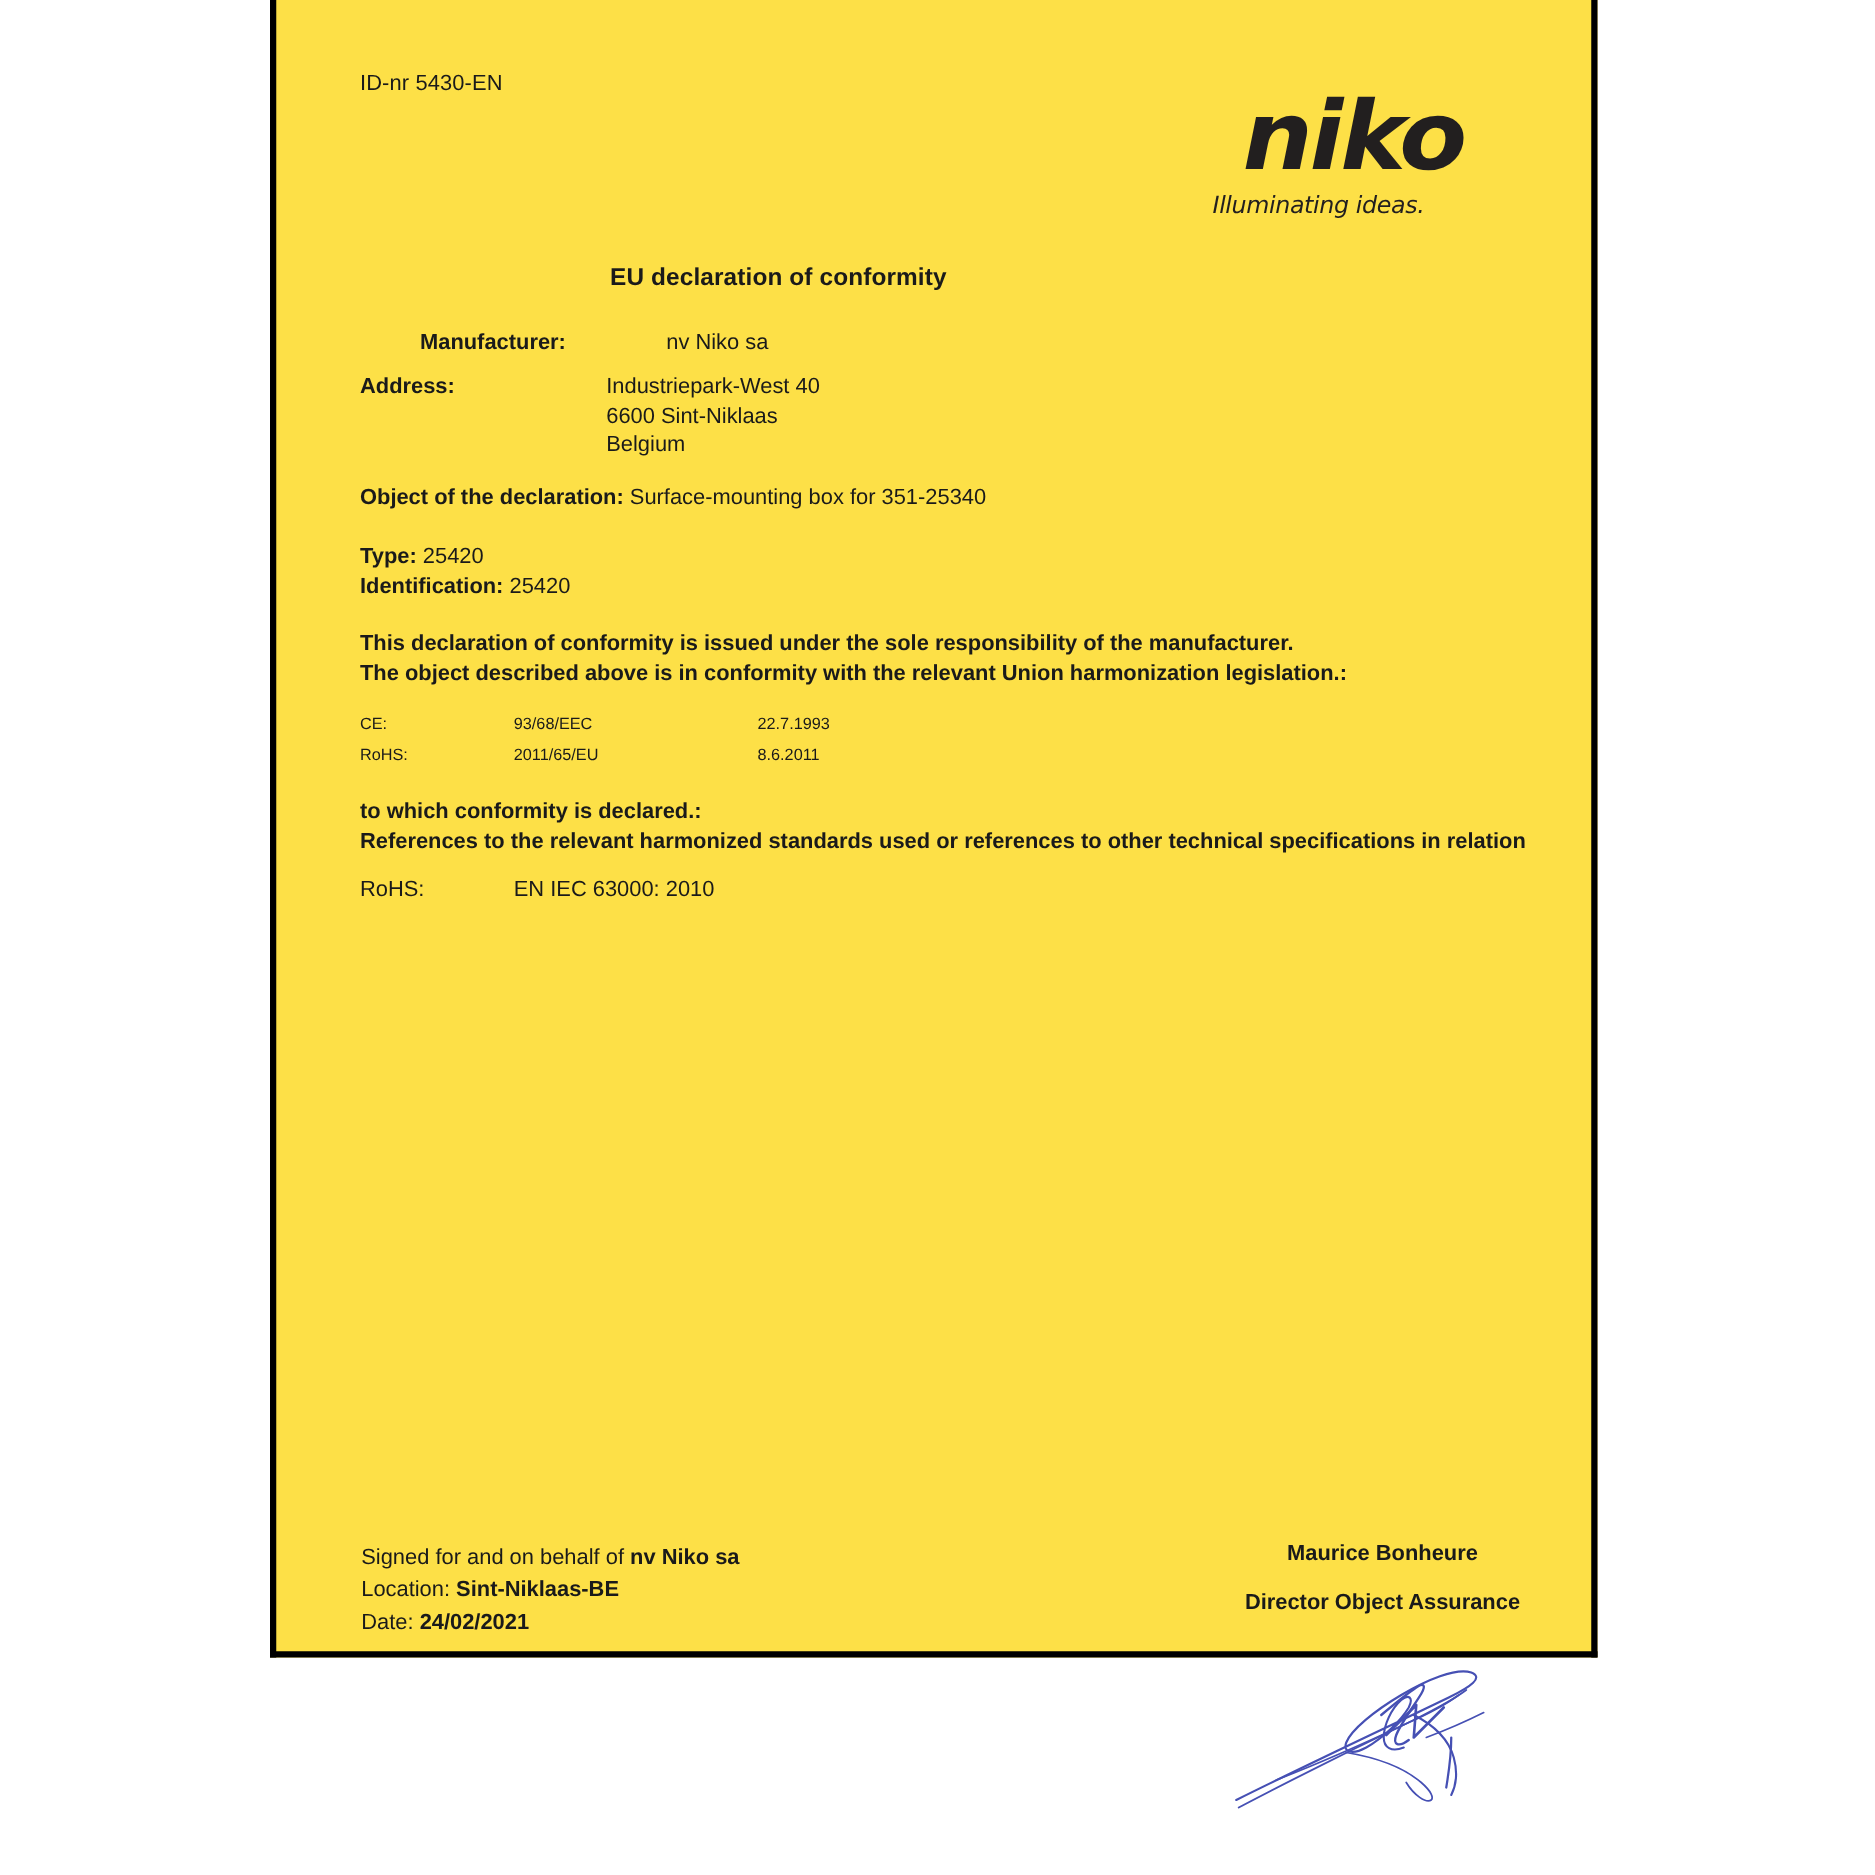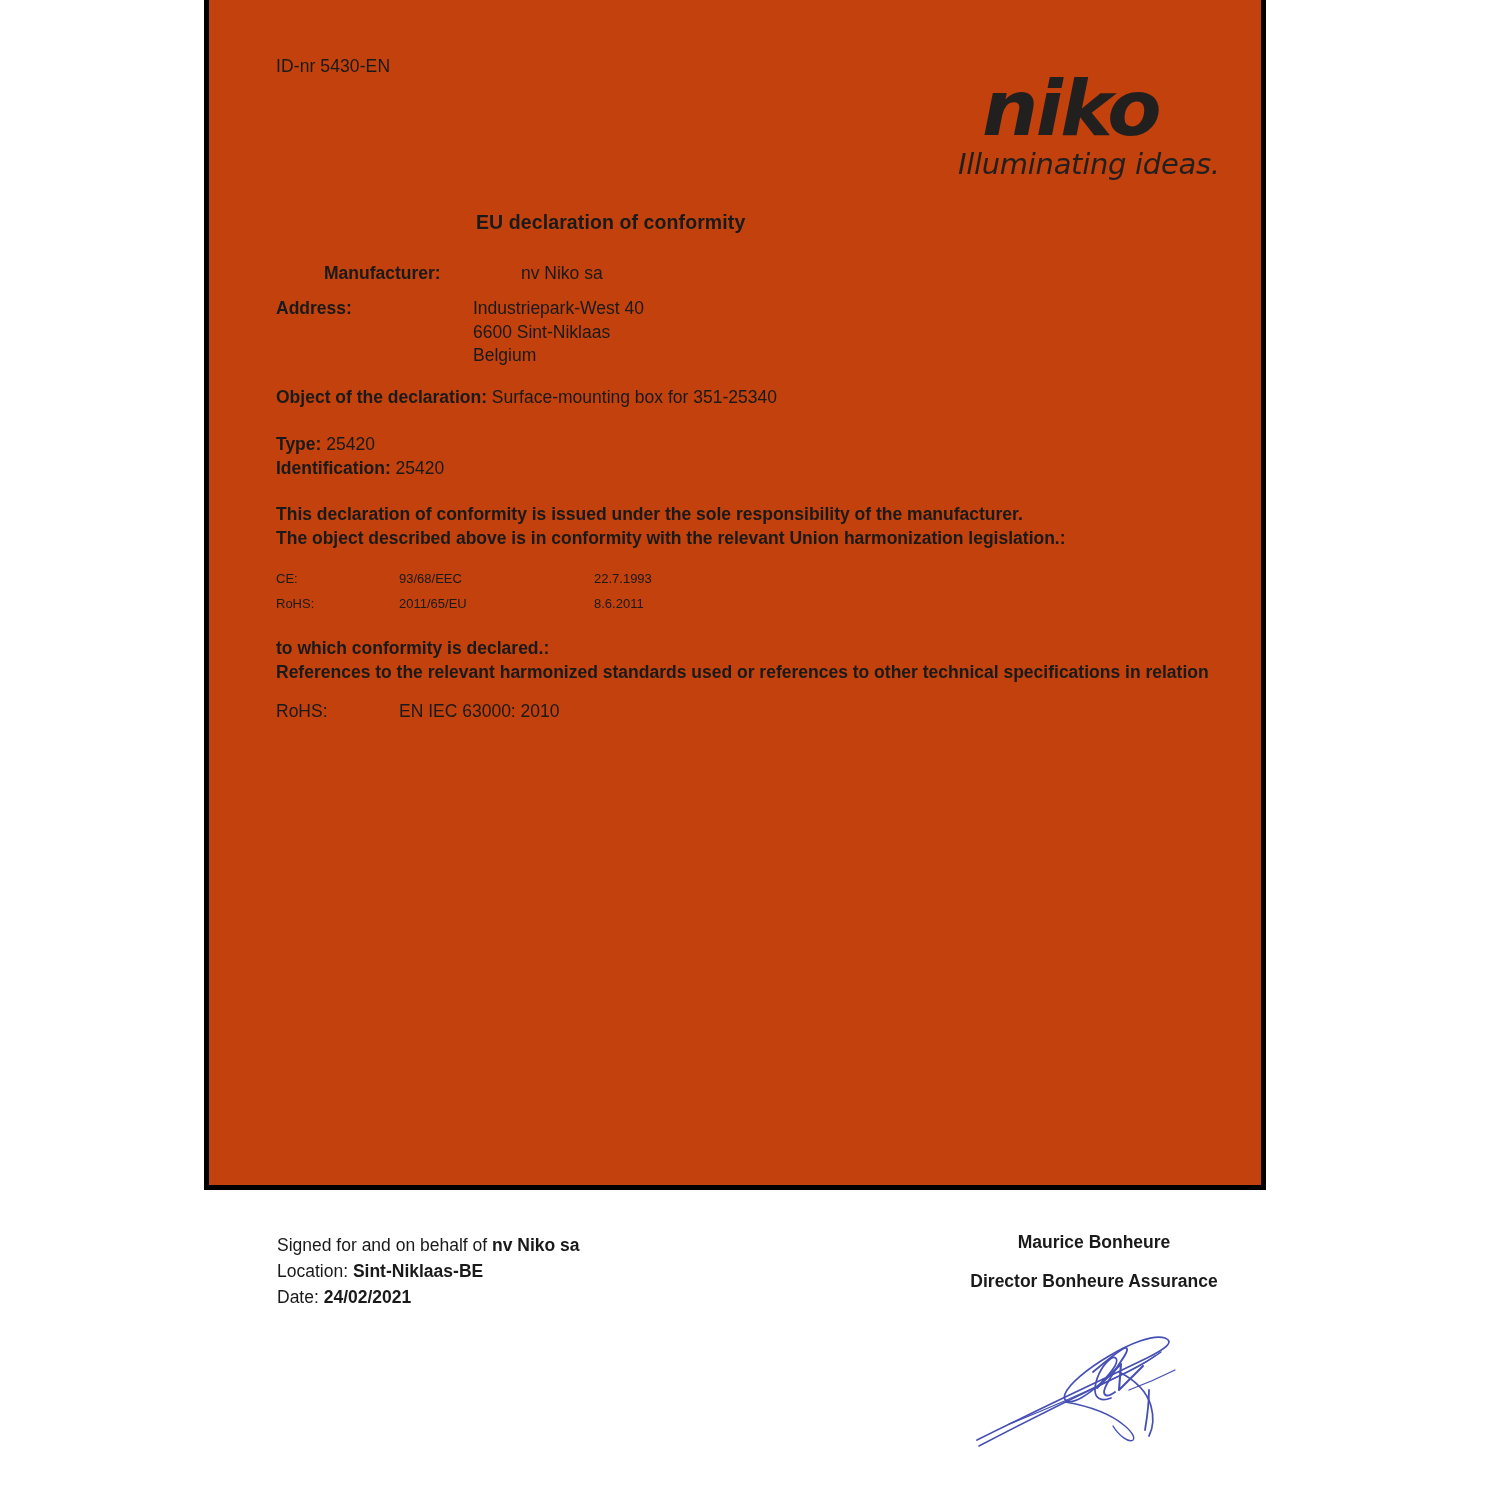--- a/index.html
+++ b/index.html
@@ -10,28 +10,28 @@
   body {
     width: 1500px;
     height: 1500px;
     font-family: "Liberation Sans", sans-serif;
     color: #1a1a1a;
     overflow: hidden;
   }
 
   #page-frame {
     position: absolute;
-    left: 204px;
+    left: 216px;
     top: 0px;
     width: 1062px;
-    height: 1190px;
+    height: 1326px;
     border: 5px solid #000000;
     border-top: none;
     box-sizing: border-box;
-    background: #c2410c;
+    background: #fde047;
   }
 
   
   .content {
     position: absolute;
     left: 0; top: 0;
     width: 100%; height: 100%;
   }
 
   .abs { position: absolute; }
@@ -58,21 +58,21 @@
     line-height: 70px;
     letter-spacing: -2.5px;
     color: #221f1f;
     transform: scaleX(1.04);
     transform-origin: left center;
     margin-left: 28px;
   }
   #logo-tagline {
     font-family: "DejaVu Sans", sans-serif;
     font-style: italic;
-    font-size: 29px;
+    font-size: 19px;
     line-height: 30px;
     letter-spacing: -0.3px;
     color: #221f1f;
     margin-top: 5px;
     margin-left: 4px;
   }
 
   
   #doc-title {
     left: 267px;
@@ -277,21 +277,21 @@
       <div>
         <span>Location: </span><b>Sint-Niklaas-BE</b>
       </div>
       <div>
         <span>Date: </span><b>24/02/2021</b>
       </div>
     </div>
 
     <div class="abs" id="signatory-block">
       <div id="signatory-name">Maurice Bonheure</div>
-      <div id="signatory-title">Director Bonheure Assurance</div>
+      <div id="signatory-title">Director Object Assurance</div>
     </div>
 
     <div class="abs" id="signature-image">
       <svg width="250" height="160" viewBox="0 0 250 160" fill="none" xmlns="http://www.w3.org/2000/svg">
         <g stroke="#4650b4" fill="none" stroke-linecap="round" stroke-linejoin="round">
           <path d="M8 142 C 60 116, 120 88, 178 60 C 196 51, 206 44, 196 40 C 184 36, 160 46, 140 58 C 118 71, 100 86, 96 96 C 93 104, 101 106, 112 100 C 126 92, 140 78, 146 68 C 150 60, 146 57, 140 62 C 132 69, 126 82, 126 92 C 126 100, 132 104, 142 100" stroke-width="1.7"></path>
           <path d="M10 148 C 52 126, 104 100, 150 78 C 170 68, 184 60, 192 54" stroke-width="1.5"></path>
           <path d="M40 126 C 76 112, 112 96, 146 80 C 164 72, 178 64, 186 58" stroke-width="1.3"></path>
           <path d="M124 74 C 136 64, 146 56, 152 52 C 158 48, 160 50, 156 57 C 150 67, 140 80, 136 90 C 133 98, 138 100, 146 94" stroke-width="1.9"></path>
           <path d="M128 90 L 152 66 L 150 92 L 174 68" stroke-width="2.1"></path>

